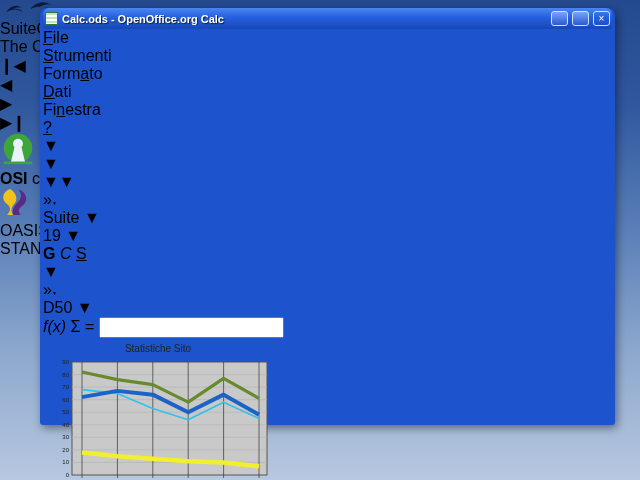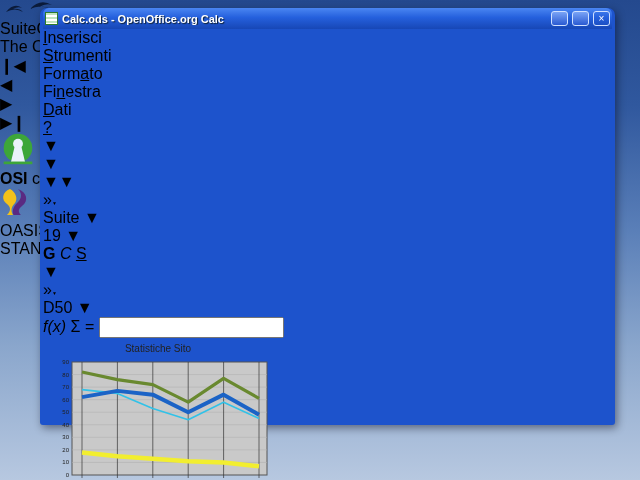--- a/index.html
+++ b/index.html
@@ -164,25 +164,25 @@
       <div class="wbtn minmax">
           <span class="glyph-max"></span>
         </div>
       <div class="wbtn close">
           <span>×</span>
         </div>
     </div>
 
     <div id="wincontent">
       <div id="menubar">
-          <div class="menu-item"><u>I</u>nserisci</div>
+          <div class="menu-item"><u>F</u>ile</div>
           <div class="menu-item"><u>S</u>trumenti</div>
           <div class="menu-item">Form<u>a</u>to</div>
+          <div class="menu-item"><u>D</u>ati</div>
           <div class="menu-item">Fi<u>n</u>estra</div>
-          <div class="menu-item"><u>D</u>ati</div>
           <div class="menu-item"><u>?</u></div>
         </div>
 
       <div class="toolbar" id="toolbar-standard">
         <span class="grip"></span>
       <span class="tbico i-new-document-icon"></span><span class="drop">▼</span><span class="tbico i-open-icon"></span><span class="tbico i-save-icon disabled"></span><span class="tbico i-email-icon"></span><div class="tbsep"></div><span class="tbico i-edit-file-icon pressed"></span><div class="tbsep"></div><span class="tbico i-export-pdf-icon"></span><span class="tbico i-print-icon"></span><span class="tbico i-page-preview-icon"></span><div class="tbsep"></div><span class="tbico i-spellcheck-icon"></span><span class="tbico i-autospellcheck-icon"></span><div class="tbsep"></div><span class="tbico i-cut-icon"></span><span class="tbico i-copy-icon"></span><span class="tbico i-paste-icon"></span><span class="drop">▼</span><span class="tbico i-format-paintbrush-icon"></span><div class="tbsep"></div><span class="tbico i-undo-icon"></span><span class="drop">▼</span><span class="tbico i-redo-icon"></span><span class="drop">▼</span><div class="tbsep"></div><span class="tbico i-hyperlink-icon"></span><span class="tbico i-sort-ascending-icon"></span><span class="tbico i-sort-descending-icon"></span><div class="tbsep"></div><span class="tbico i-insert-chart-icon"></span><span class="tbico i-draw-functions-icon"></span><div class="tbsep"></div><span class="tbico i-find-replace-icon"></span><span class="tbico i-navigator-icon"></span><span class="tbico i-gallery-icon"></span><div class="overflow"><span>»</span><span style="font-size:5px">▼</span></div></div>
 
       <div class="toolbar" id="toolbar-formatting">
         <span class="grip"></span>
         <span class="tbico i-styles-icon"></span>

